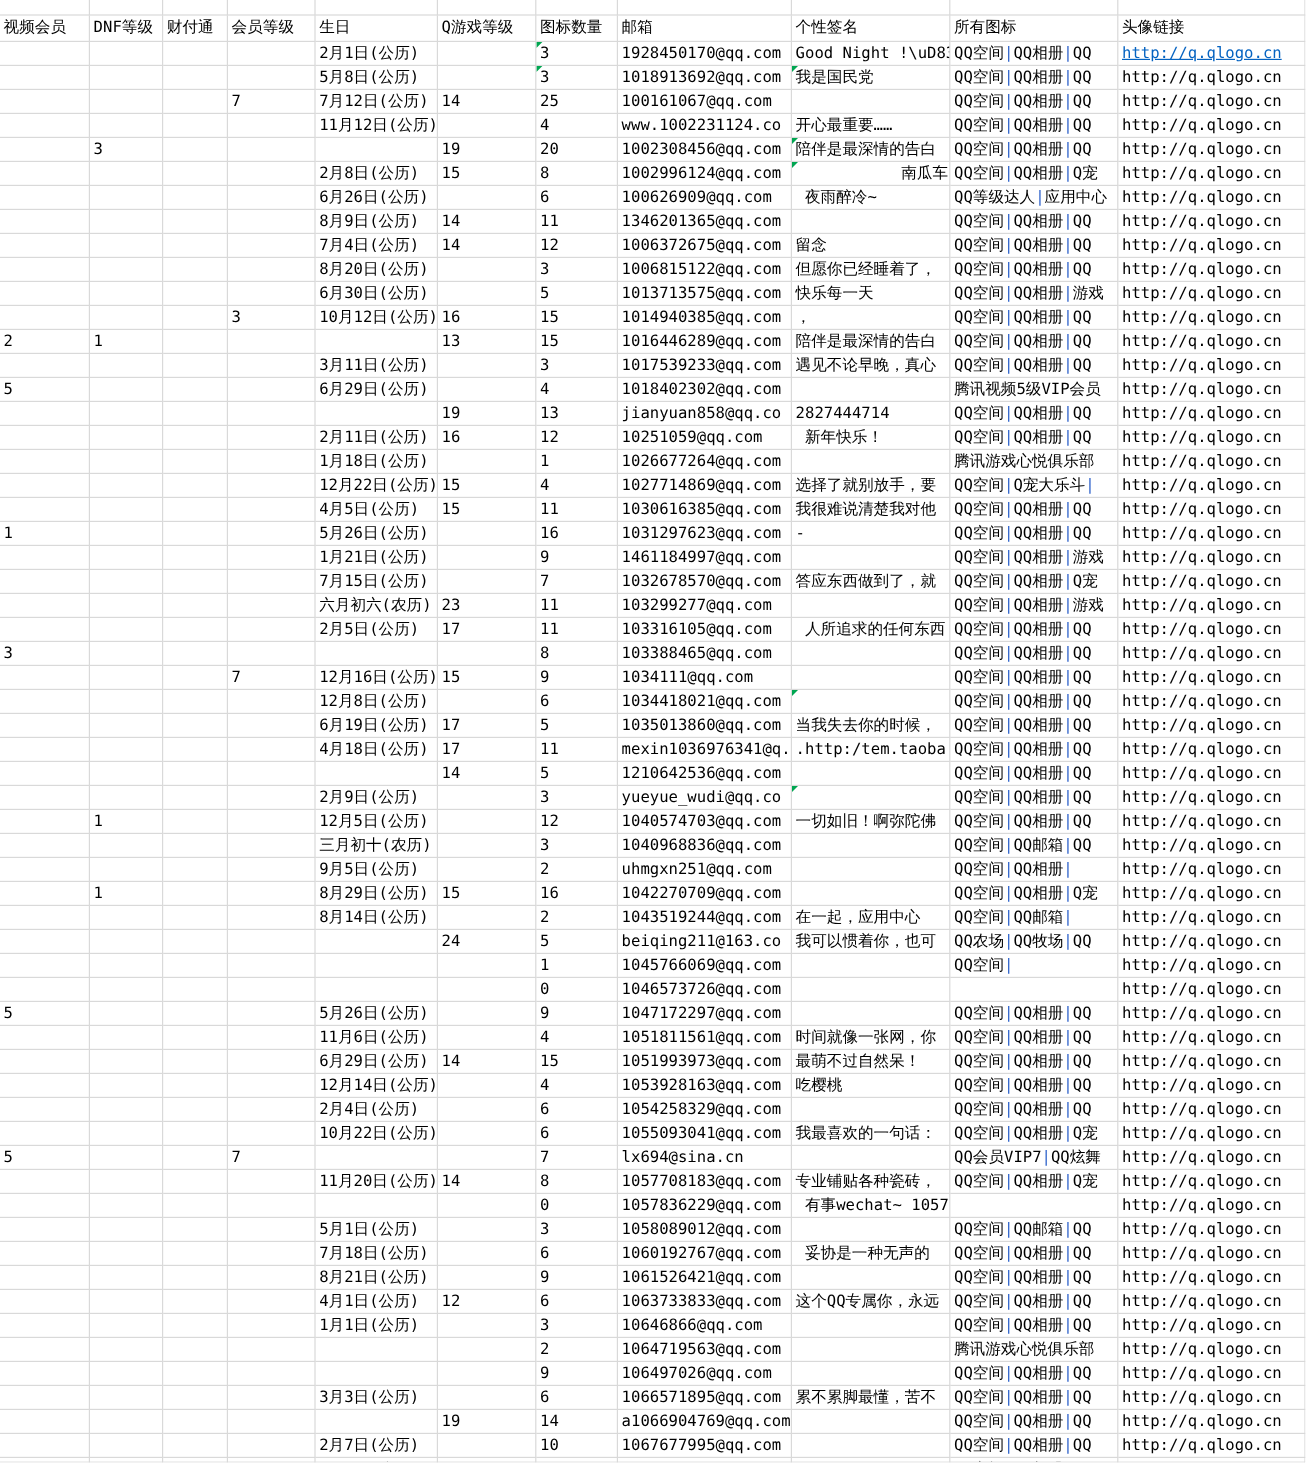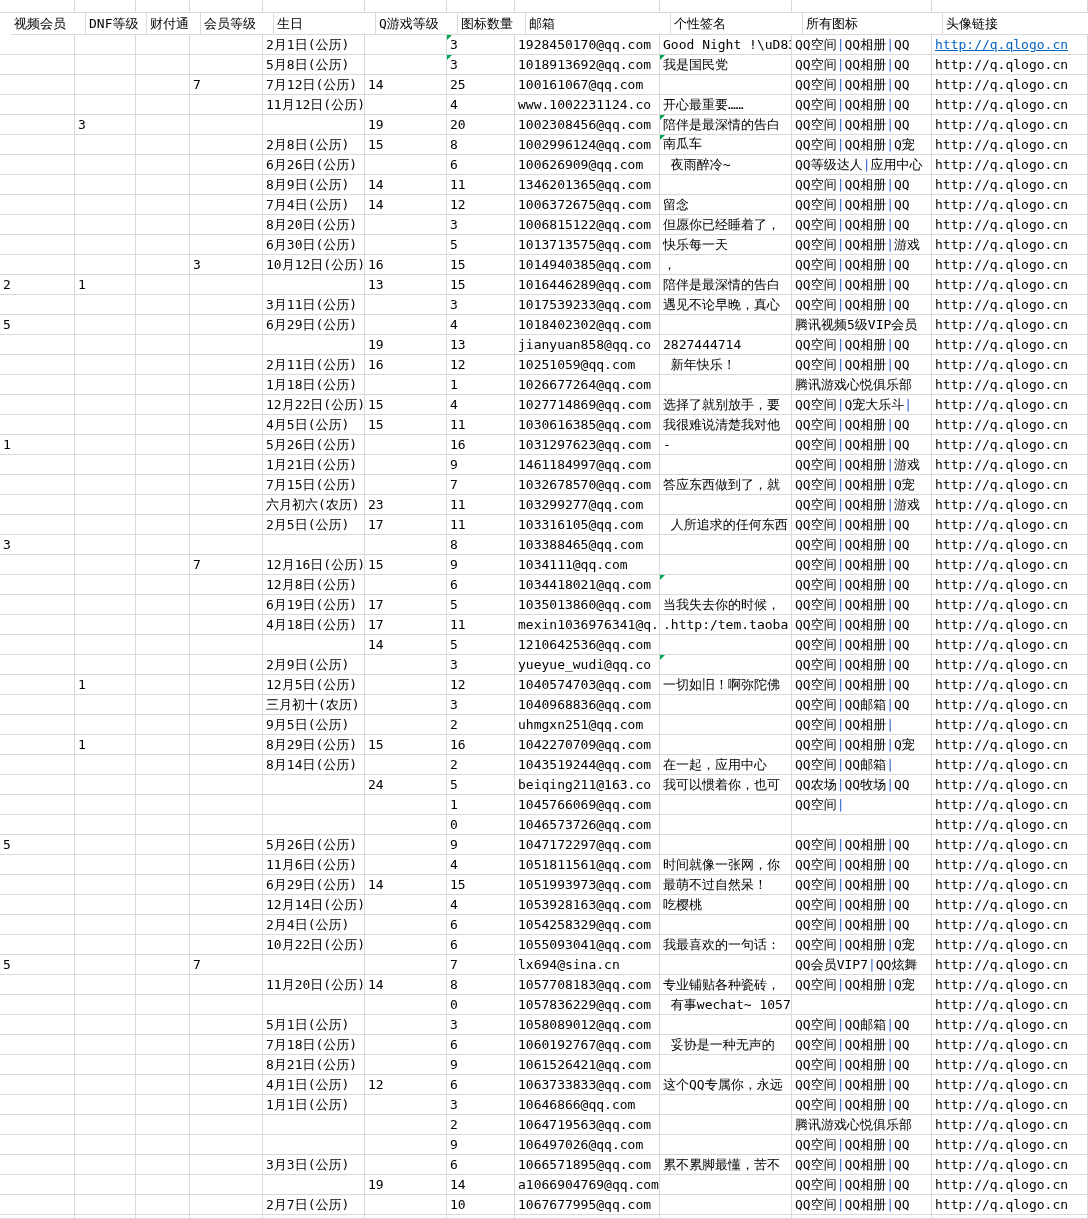--- a/index.html
+++ b/index.html
@@ -11,35 +11,35 @@
     font-family:"DejaVu Sans Mono","DejaVu Sans",sans-serif;
     font-size:13px;color:#000;
     cursor:cell;
   }
   .row{
     display:grid;
     grid-template-columns:75px 61px 54px 73px 102px 82px 68px 145px 132px 140px 156px;
     height:20px;
   }
   .row.toprow{height:13px;}
-  .row.headrow{height:22px;margin-left:11px;}
+  .row.headrow{height:22px;}
   .row.partialrow{height:4px;overflow:hidden;}
   .cell{
     position:relative;
     height:100%;
     line-height:19px;
     padding:0 0 0 3px;
     border-right:1px solid #d9d9d9;
     border-bottom:1px solid #d9d9d9;
     overflow:hidden;
     white-space:pre;
     box-sizing:border-box;
   }
   .headrow .cell{line-height:21px;}
-  .cell.alignr{text-align:left;padding-right:1px;font-family:Liberation Mono, monospace;}
+  .cell.alignr{text-align:right;padding-right:1px;}
   .mark{
     position:absolute;top:0;left:0;
     width:0;height:0;
     border-top:5px solid #00a651;
     border-right:5px solid transparent;
   }
   .pipe{color:#3366cc;}
   .hyper{color:#0563c1;text-decoration:underline;}
 </style>
 </head>

